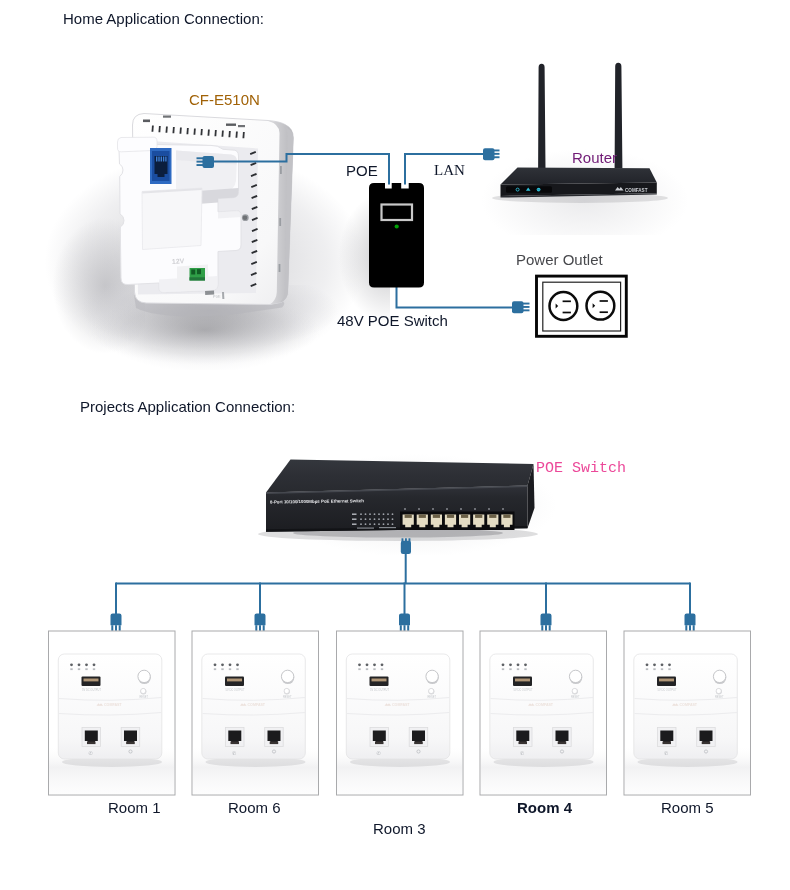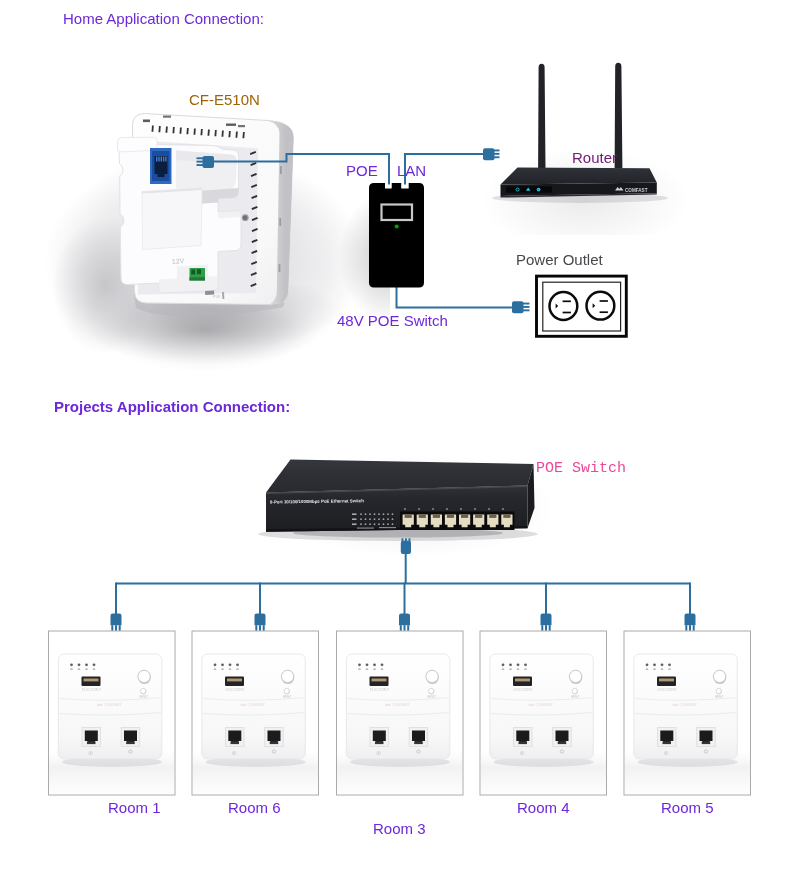--- a/index.html
+++ b/index.html
@@ -1,17 +1,17 @@
 <!DOCTYPE html>
 <html><head>
 <meta charset="utf-8">
 <style>
   html,body{margin:0;padding:0;}
   body{width:790px;height:890px;background:#ffffff;font-family:"Liberation Sans",sans-serif;position:relative;overflow:hidden;-webkit-font-smoothing:antialiased;}
-  .lbl{position:absolute;color:#6d28d9;font-size:15px;white-space:nowrap;}
+  .lbl{position:absolute;color:#0f172a;font-size:15px;white-space:nowrap;}
   .wash{position:absolute;pointer-events:none;}
 </style>
 </head>
 <body>
 
   <div class="wash" style="left:45px;top:118px;width:340px;height:252px;background:radial-gradient(ellipse 62% 58% at 47% 57%, rgba(175,175,180,0.62), rgba(205,205,210,0.32) 58%, rgba(255,255,255,0) 76%);"></div>
   <div class="wash" style="left:45px;top:195px;width:100px;height:165px;background:radial-gradient(ellipse 70% 55% at 60% 55%, rgba(168,168,173,0.55), rgba(255,255,255,0) 75%);"></div>
   <div class="wash" style="left:60px;top:285px;width:300px;height:90px;background:radial-gradient(ellipse 55% 58% at 50% 28%, rgba(160,160,165,0.62), rgba(205,205,210,0.28) 60%, rgba(255,255,255,0) 78%);"></div>
   <div class="wash" style="left:320px;top:185px;width:70px;height:160px;background:radial-gradient(ellipse 95% 55% at 98% 45%, rgba(158,158,163,0.60), rgba(255,255,255,0) 75%);"></div>
   <div class="wash" style="left:470px;top:120px;width:230px;height:115px;background:radial-gradient(ellipse 60% 60% at 50% 70%, rgba(210,210,214,0.45), rgba(255,255,255,0) 75%);"></div>
@@ -388,23 +388,23 @@
       <use href="#roombox" x="143.5"></use>
       <use href="#roombox" x="288"></use>
       <use href="#roombox" x="431.5"></use>
       <use href="#roombox" x="575.5"></use>
     </g>
   </svg>
 
   <div class="lbl" style="left:63px;top:10px;">Home Application Connection:</div>
   <div class="lbl" style="left:189px;top:91px;color:#a16207;">CF-E510N</div>
   <div class="lbl" style="left:346px;top:162px;">POE</div>
-  <div class="lbl" style="left:397px;top:162px;">LAN</div>
+  <div class="lbl" style="left:434px;top:162px;font-family:Liberation Serif, serif;">LAN</div>
   <div class="lbl" style="left:572px;top:115px;color:#701a75;margin-top:34px;">Router</div>
   <div class="lbl" style="left:516px;top:251px;color:#47484c;">Power Outlet</div>
   <div class="lbl" style="left:337px;top:312px;">48V POE Switch</div>
-  <div class="lbl" style="left:54px;top:398px;font-weight:bold;">Projects Application Connection:</div>
+  <div class="lbl" style="left:80px;top:398px;">Projects Application Connection:</div>
   <div class="lbl" style="left:536px;top:460px;color:#ec4899;font-family:Liberation Mono, monospace;">POE Switch</div>
   <div class="lbl" style="left:84px;top:799px;margin-left:24px;">Room 1</div>
   <div class="lbl" style="left:228px;top:799px;">Room 6</div>
   <div class="lbl" style="left:373px;top:799px;margin-top:21px;">Room 3</div>
-  <div class="lbl" style="left:517px;top:799px;">Room 4</div>
+  <div class="lbl" style="left:517px;top:799px;font-weight:bold;">Room 4</div>
   <div class="lbl" style="left:661px;top:799px;">Room 5</div>
 
 </body></html>

